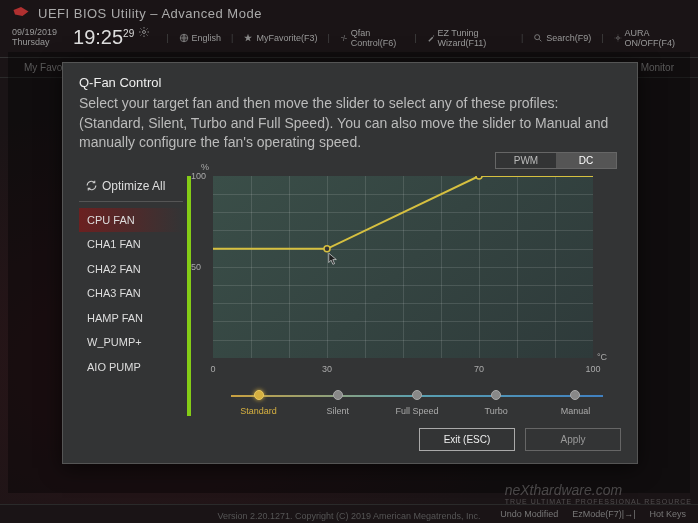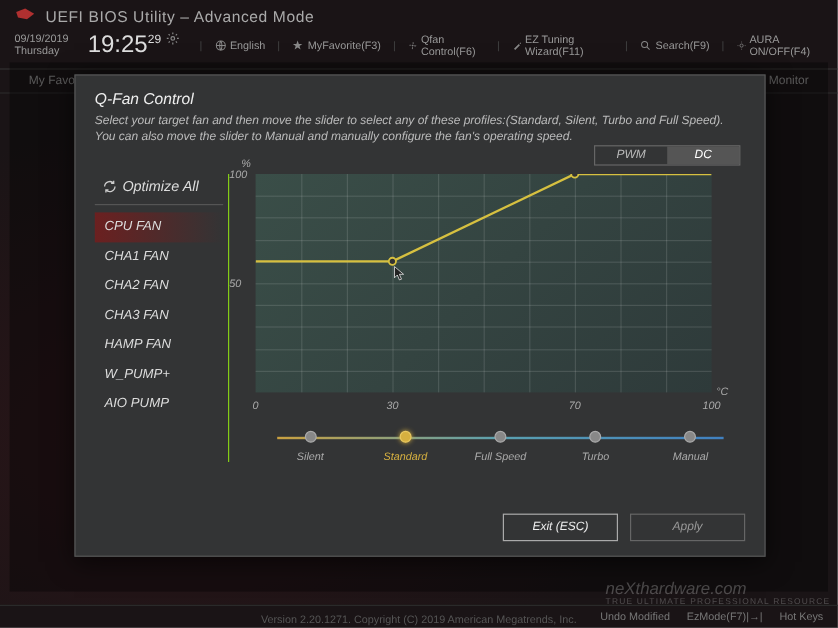--- a/index.html
+++ b/index.html
@@ -45,29 +45,28 @@
   position: absolute; inset: 52px 8px 30px 8px;
   background: rgba(0,0,0,0.35);
 }
 .dialog {
   position: absolute;
   left: 62px; top: 62px; width: 576px; height: 402px;
   background: #333435;
   border: 1px solid #555;
   box-shadow: 0 4px 20px rgba(0,0,0,0.6);
   padding: 12px 16px;
-  font-style: italic;
 }
 .dlg-title { font-size: 13px; color: #eee; margin-bottom: 4px; }
-.dlg-desc { font-size: 10px; color: #bbb; line-height: 1.4; margin-bottom: 23px; }
+.dlg-desc { font-size: 14px; color: #bbb; line-height: 1.4; margin-bottom: 23px; }
 
 .body { display: flex; gap: 0; margin-top: 14px; }
 .fanlist {
   width: 112px;
-  border-right: 1px solid #84cc16;
+  border-right: 4px solid #84cc16;
   padding-right: 4px;
   font-size: 11px;
 }
 .optimize {
   display: flex; align-items: center; gap: 4px;
   color: #ddd; font-size: 12px; padding: 3px 6px 8px;
   border-bottom: 1px solid #555; margin-bottom: 6px;
   cursor: pointer;
 }
 .optimize svg { width: 13px; height: 13px; fill: none; stroke: #ccc; stroke-width: 2; }
@@ -305,27 +304,27 @@
               <circle cx="266" cy="0" r="3" fill="#333" stroke="#d6c040" stroke-width="1.5"></circle>
             </svg>
           </div>
         <svg class="cursor" style="left:30%;top:42%" viewBox="0 0 24 24">
             <path fill="#222" stroke="#fff" stroke-width="1" d="M3 2l0 16 4-4 3 7 3-1-3-7 6 0z"></path>
           </svg>
       </div>
 
       <div class="profiles">
         <div class="prof-track"></div>
+        <div class="prof-item active">
+          <div class="prof-dot"></div>
+          <span class="prof-label">Standard</span>
+        </div>
         <div class="prof-item">
           <div class="prof-dot"></div>
           <span class="prof-label">Silent</span>
-        </div>
-        <div class="prof-item active">
-          <div class="prof-dot"></div>
-          <span class="prof-label">Standard</span>
         </div>
         <div class="prof-item">
           <div class="prof-dot"></div>
           <span class="prof-label">Full Speed</span>
         </div>
         <div class="prof-item">
           <div class="prof-dot"></div>
           <span class="prof-label">Turbo</span>
         </div>
         <div class="prof-item">

